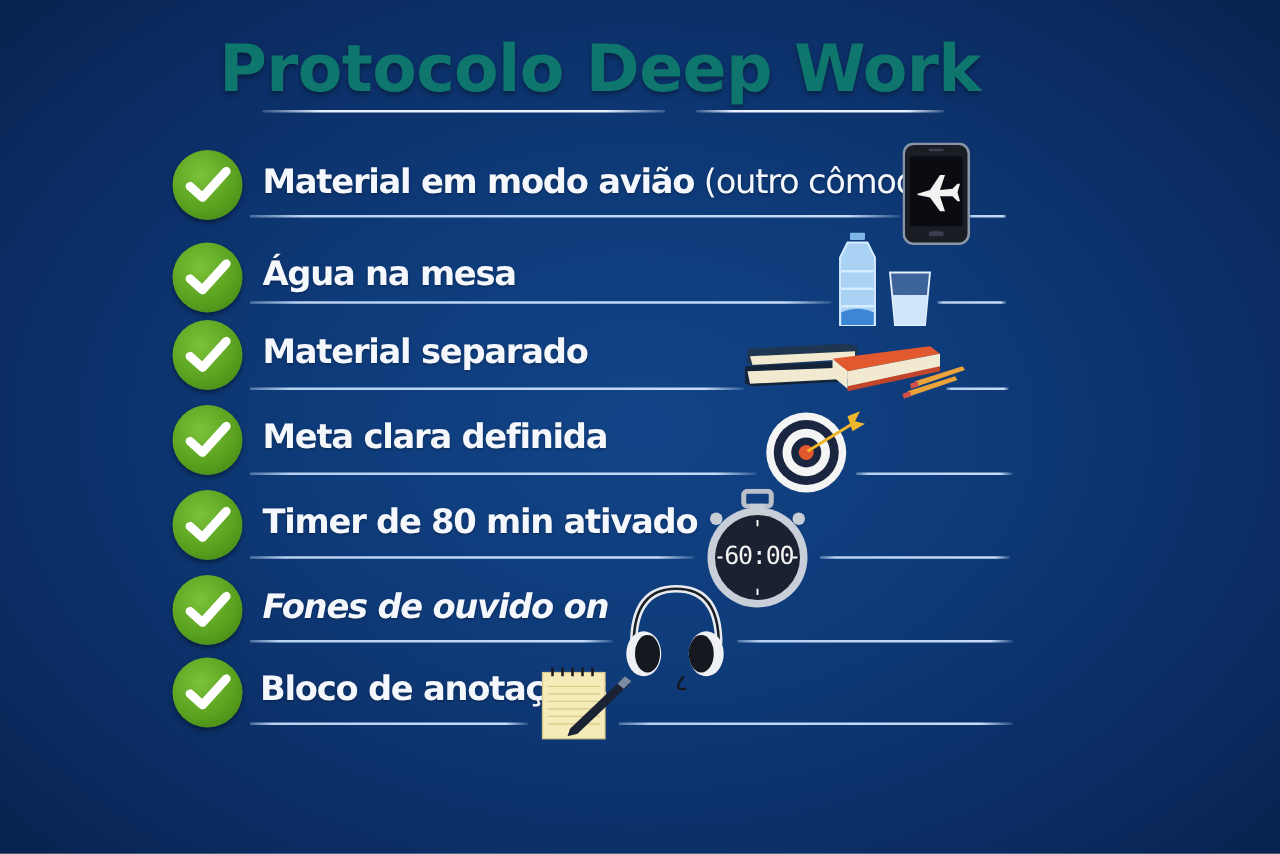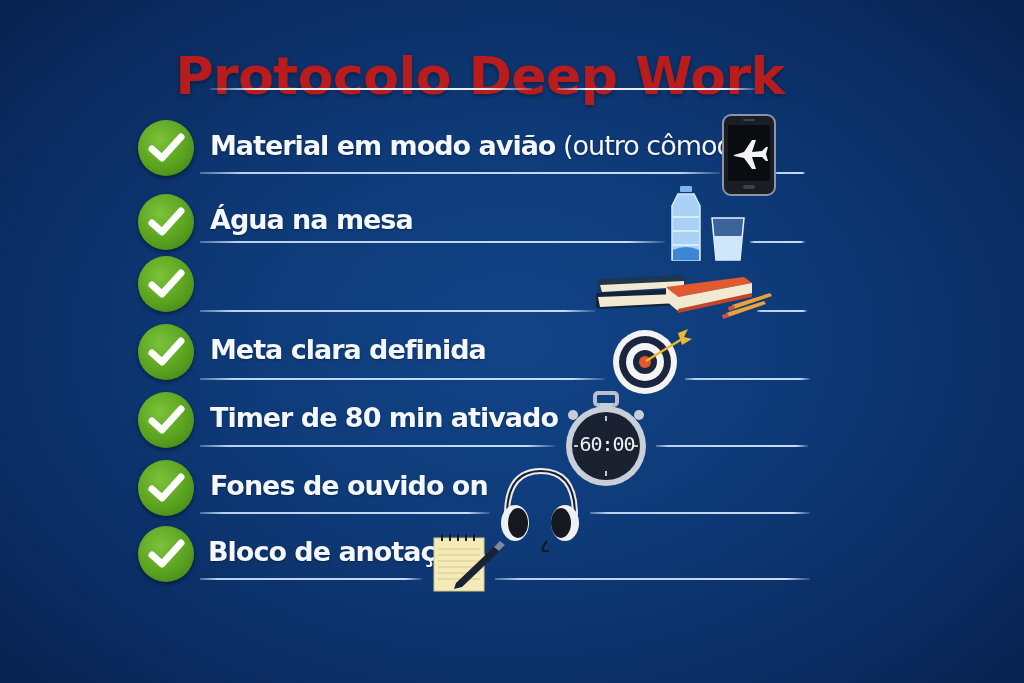--- a/index.html
+++ b/index.html
@@ -3,24 +3,23 @@
 <meta charset="utf-8">
 <style>
   html, body { margin:0; padding:0; }
   body {
     width:1024px; height:683px; overflow:hidden; position:relative;
     background: radial-gradient(ellipse 70% 75% at 50% 50%, #124487 0%, #0e3a78 40%, #0b2c62 75%, #08214d 100%);
     font-family: "Liberation Sans", "DejaVu Sans", sans-serif;
   }
   .title {
     position:absolute; left:0; width:960px; top:24px; text-align:center;
-    color:#b91c1c; font-weight:bold; font-size:52px; letter-spacing:-0.5px;
+    color:#0f766e; font-weight:bold; font-size:52px; letter-spacing:-0.5px;
     font-family:"DejaVu Sans", sans-serif; line-height:64px;
     text-shadow: 0 2px 4px rgba(0,0,0,0.35);
-    margin-top: 20px;
   }
   .title-underline {
     position:absolute; top:88px; height:2px;
     background: linear-gradient(90deg, rgba(220,235,255,0.2), #e8f0ff 15%, #e8f0ff 85%, rgba(220,235,255,0.2));
     border-radius:1px;
   }
   .row { position:absolute; left:0; width:1024px; height:68px; }
   .check {
     position:absolute; left:138px; width:56px; height:56px; border-radius:50%;
     background: radial-gradient(circle at 40% 35%, #7cc23a 0%, #5aa21f 55%, #3f7f12 100%);
@@ -69,20 +68,21 @@
 </div>
 <div class="rule" style="left:200px;width:465px;top:241px;"></div>
 <div class="rule" style="left:750px;width:55px;top:241px;"></div>
 
 <div class="row" style="top:250px;">
   <div class="check" style="top:6px;">
     <svg width="40" height="40" viewBox="0 0 40 40">
         <path d="M6 21 L16 30 L35 9" fill="none" stroke="#fff" stroke-width="7" stroke-linecap="round" stroke-linejoin="round"></path>
       </svg>
   </div>
+  <div class="label" style="top:16px;">Material separado</div>
 </div>
 <div class="rule" style="left:200px;width:395px;top:310px;"></div>
 <div class="rule" style="left:757px;width:50px;top:310px;"></div>
 
 <div class="row" style="top:318px;text-align:right;">
   <div class="check" style="top:6px;">
     <svg width="40" height="40" viewBox="0 0 40 40">
         <path d="M6 21 L16 30 L35 9" fill="none" stroke="#fff" stroke-width="7" stroke-linecap="round" stroke-linejoin="round"></path>
       </svg>
   </div>
@@ -95,21 +95,21 @@
   <div class="check" style="top:6px;">
     <svg width="40" height="40" viewBox="0 0 40 40">
         <path d="M6 21 L16 30 L35 9" fill="none" stroke="#fff" stroke-width="7" stroke-linecap="round" stroke-linejoin="round"></path>
       </svg>
   </div>
   <div class="label" style="top:16px;">Timer de 80 min ativado</div>
 </div>
 <div class="rule" style="left:200px;width:355px;top:445px;"></div>
 <div class="rule" style="left:656px;width:152px;top:445px;"></div>
 
-<div class="row" style="top:454px;">
+<div class="row" style="top:454px;font-style:italic;">
   <div class="check" style="top:6px;">
     <svg width="40" height="40" viewBox="0 0 40 40">
         <path d="M6 21 L16 30 L35 9" fill="none" stroke="#fff" stroke-width="7" stroke-linecap="round" stroke-linejoin="round"></path>
       </svg>
   </div>
   <div class="label" style="top:16px;">Fones de ouvido on</div>
 </div>
 <div class="rule" style="left:200px;width:290px;top:512px;"></div>
 <div class="rule" style="left:590px;width:220px;top:512px;"></div>
 

